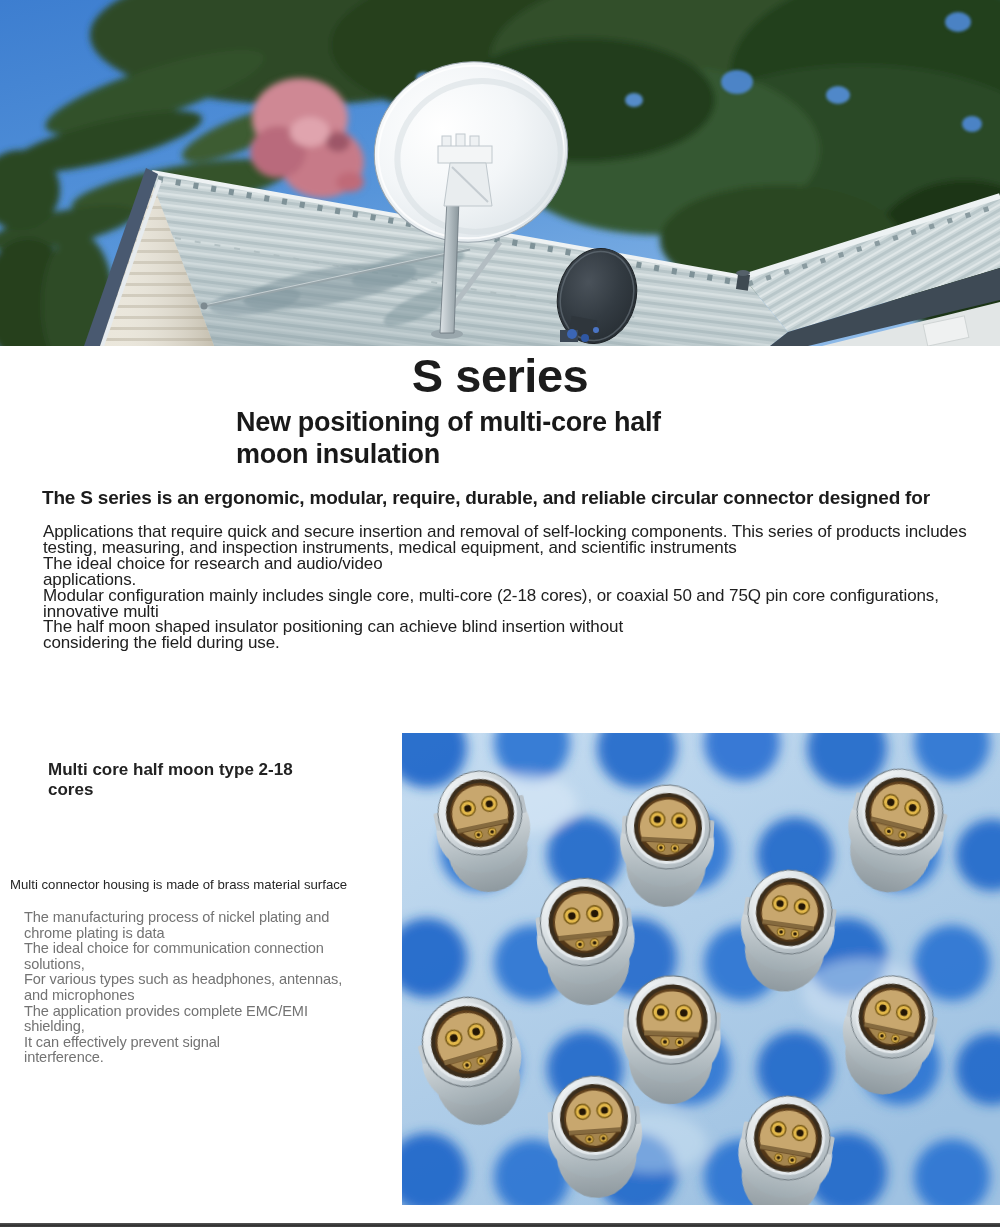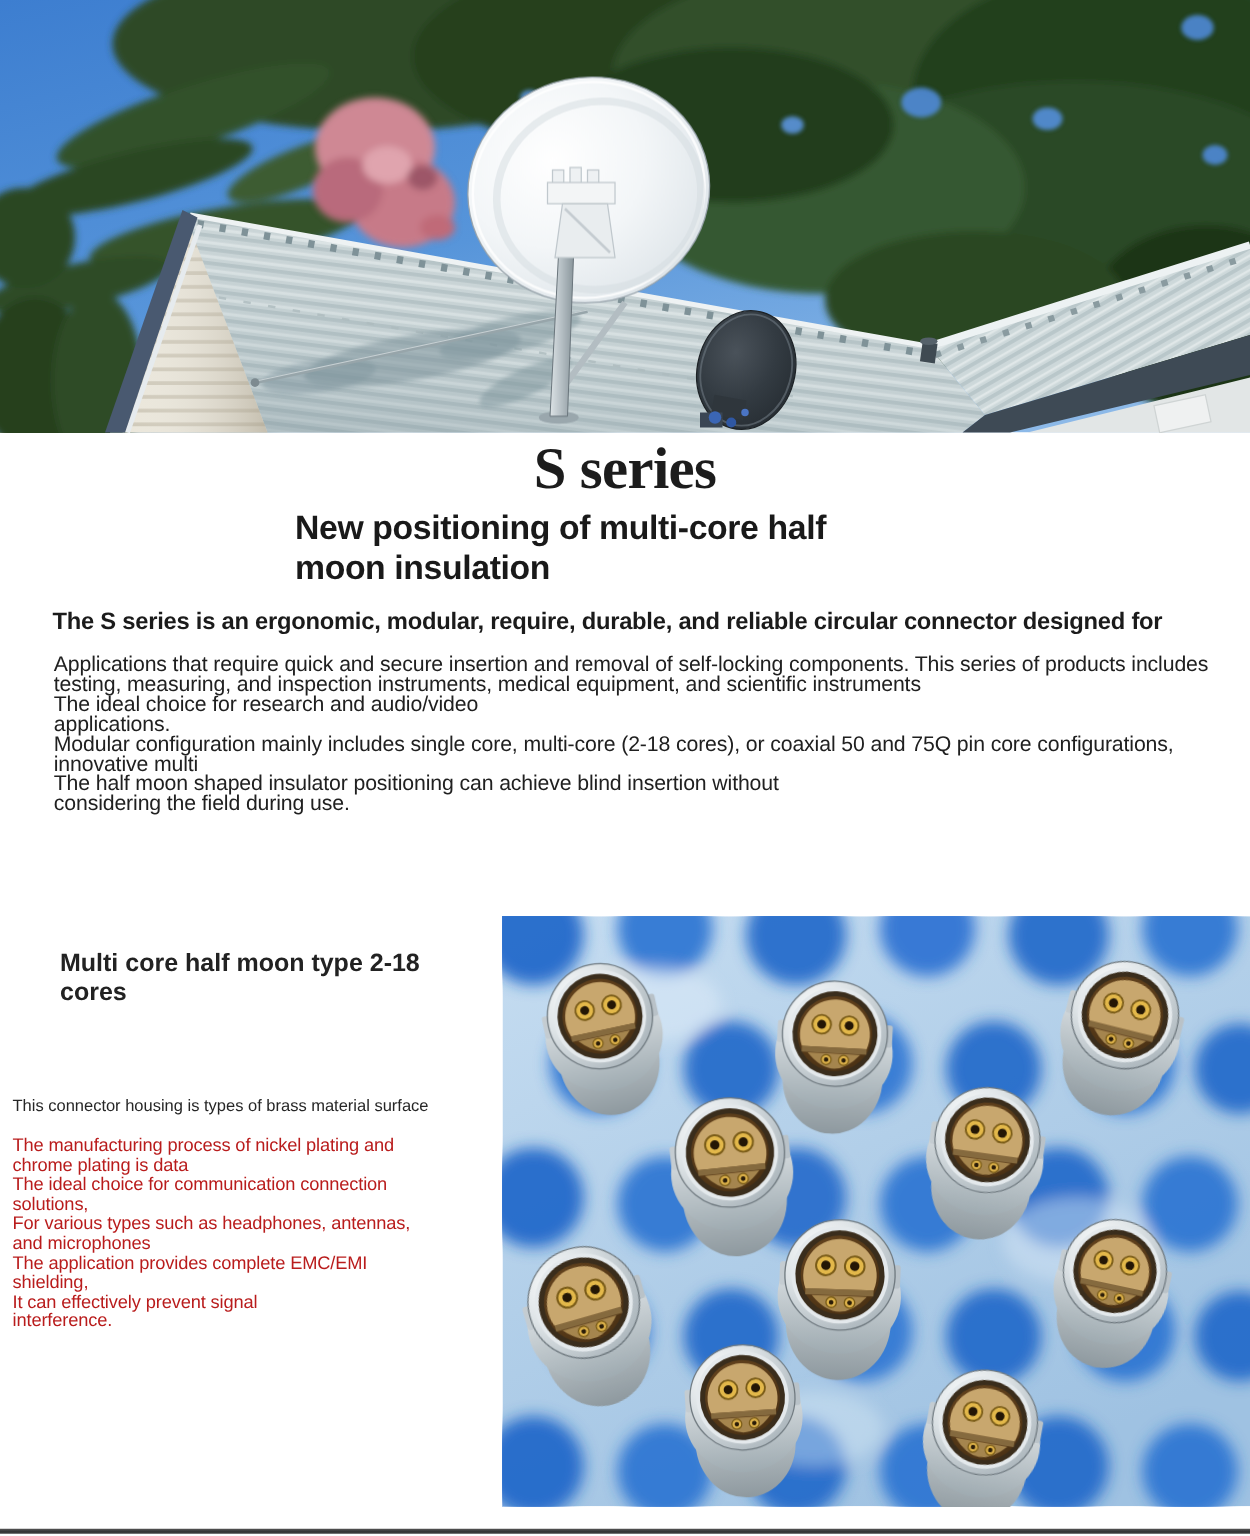--- a/index.html
+++ b/index.html
@@ -4,48 +4,48 @@
 <style>
   html,body{margin:0;padding:0;background:#ffffff;}
   .page{
     position:relative;width:1000px;height:1229px;margin:0 auto;overflow:hidden;
     background:#ffffff;font-family:"Liberation Sans",sans-serif;color:#1f1f1f;
   }
   .hero-photo{position:absolute;left:0;top:0;width:1000px;height:346px;}
   .hero-photo svg{display:block;}
   .page-title{
     position:absolute;left:0;top:348px;width:1000px;text-align:center;
-    font-size:47px;font-weight:700;letter-spacing:-0.5px;color:#1c1c1c;margin:0;font-family:Liberation Serif, serif;
+    font-size:47px;font-weight:700;letter-spacing:-0.5px;color:#1c1c1c;margin:0;
   }
   .page-subtitle{
     position:absolute;left:236px;top:407px;width:560px;margin:0;
     font-size:27px;font-weight:700;line-height:1.18;letter-spacing:-0.3px;
     color:#191919;white-space:pre-line;
   }
   .lead-line{
     position:absolute;left:42px;top:487px;width:945px;margin:0;
     font-size:19px;font-weight:600;letter-spacing:-0.2px;color:#1b1b1b;
   }
   .body-text{
     position:absolute;left:43px;top:524px;width:950px;margin:0;
     font-size:17px;font-weight:500;line-height:15.9px;letter-spacing:-0.1px;
     color:#202020;white-space:pre-line;
   }
   .section-heading{
     position:absolute;left:48px;top:760px;width:360px;margin:0;
-    font-size:20px;font-weight:600;line-height:1.15;color:#222;white-space:pre-line;
+    font-size:17px;font-weight:600;line-height:1.15;color:#222;white-space:pre-line;
   }
   .section-note{
     position:absolute;left:10px;top:877px;width:392px;margin:0;
     font-size:13.2px;font-weight:500;color:#262626;
   }
   .section-details{
-    position:absolute;left:10px;top:910px;width:392px;margin:0;
+    position:absolute;left:24px;top:910px;width:392px;margin:0;
     font-size:14.6px;font-weight:500;line-height:15.6px;letter-spacing:-0.1px;
-    color:#b91c1c;white-space:pre-line;
+    color:#737373;white-space:pre-line;
   }
   .product-photo{position:absolute;left:402px;top:733px;width:598px;height:472px;}
   .product-photo svg{display:block;}
   .bottom-bar{
     position:absolute;left:0;top:1223px;width:1000px;height:4px;
     background:linear-gradient(#555 0%,#333 60%,#444 100%);
   }
 </style>
 </head>
 <body>
@@ -232,21 +232,21 @@
 testing, measuring, and inspection instruments, medical equipment, and scientific instruments
 The ideal choice for research and audio/video
 applications.
 Modular configuration mainly includes single core, multi-core (2-18 cores), or coaxial 50 and 75Q pin core configurations,
 innovative multi
 The half moon shaped insulator positioning can achieve blind insertion without
 considering the field during use.</p>
 
   <h3 class="section-heading">Multi core half moon type 2-18
 cores</h3>
-  <p class="section-note">This connector housing is types of brass material surface</p>
+  <p class="section-note">Multi connector housing is made of brass material surface</p>
   <p class="section-details">The manufacturing process of nickel plating and
 chrome plating is data
 The ideal choice for communication connection
 solutions,
 For various types such as headphones, antennas,
 and microphones
 The application provides complete EMC/EMI
 shielding,
 It can effectively prevent signal
 interference.</p>

